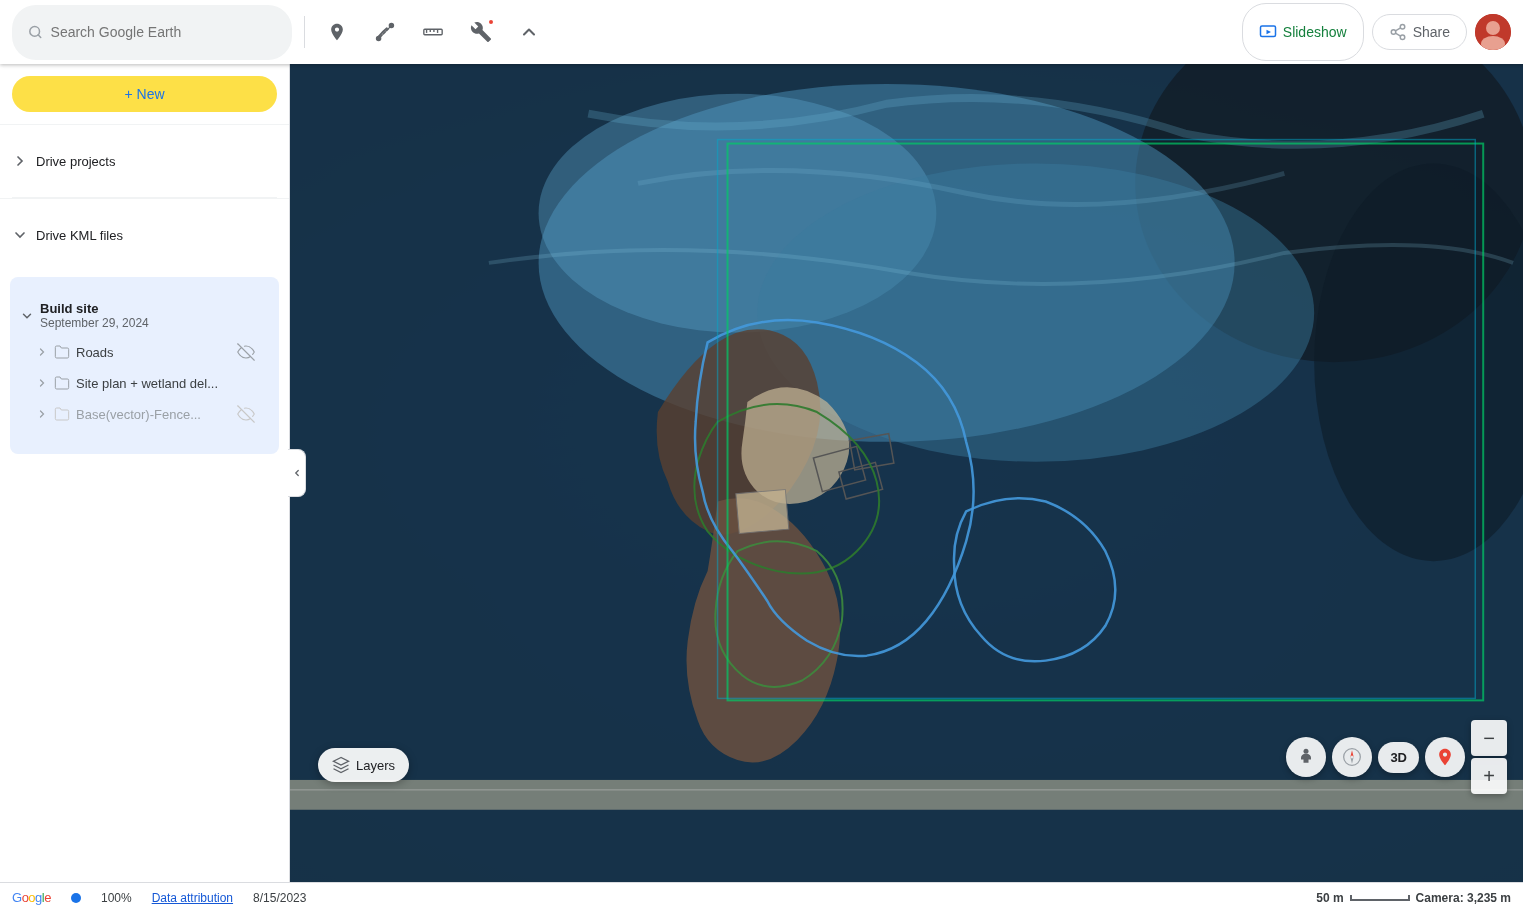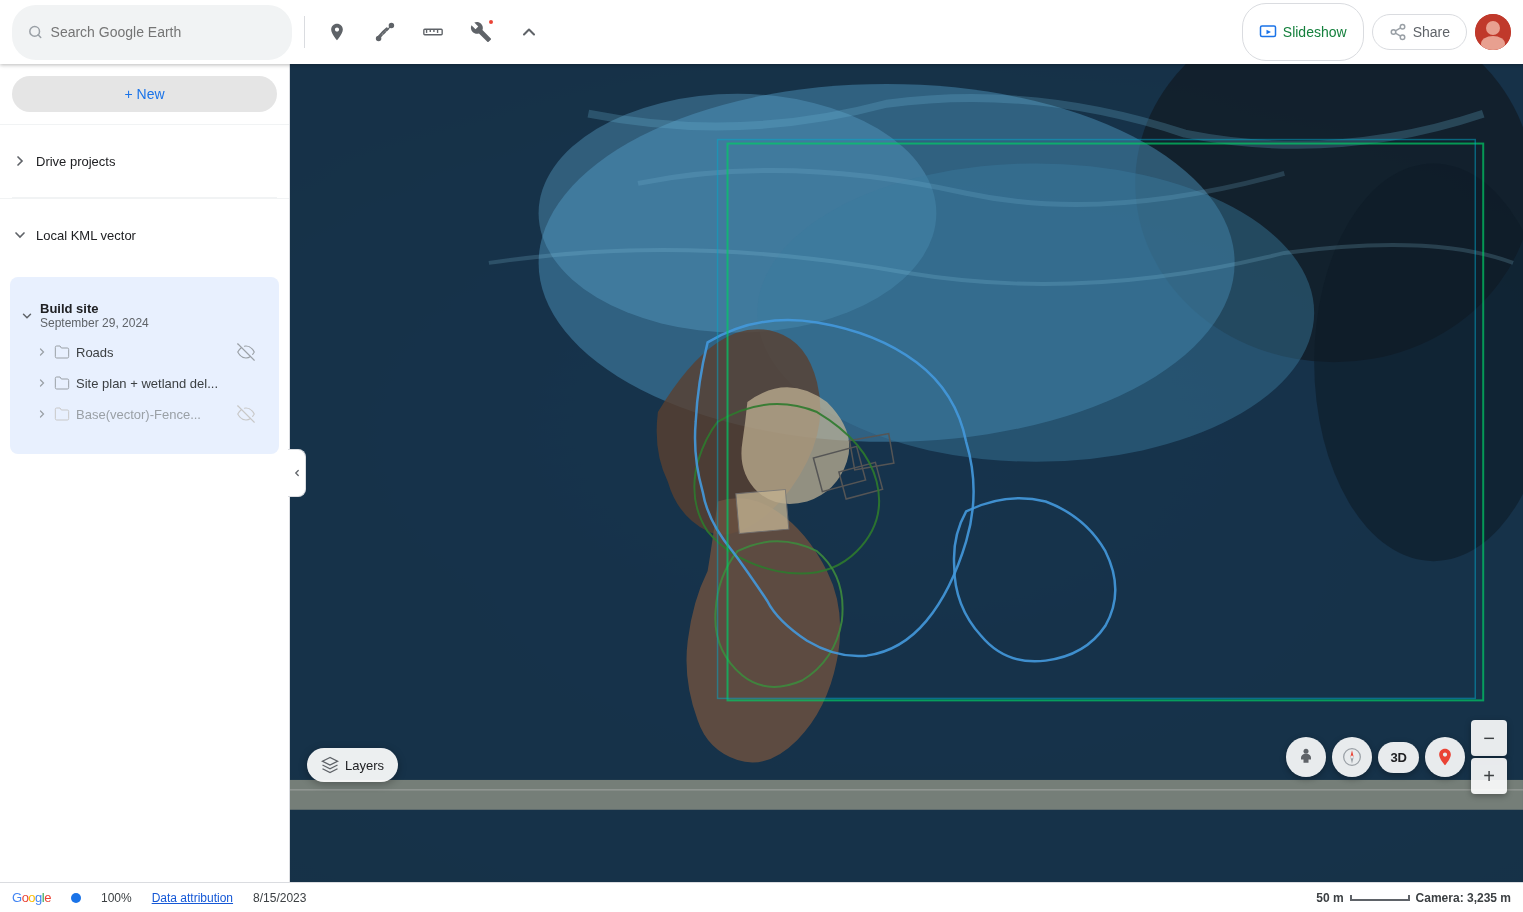--- a/index.html
+++ b/index.html
@@ -109,21 +109,21 @@
       flex-shrink: 0;
       display: flex;
       flex-direction: column;
       border-right: 1px solid #dadce0;
       overflow-y: auto;
       z-index: 5;
     }
     .new-btn {
       margin: 12px;
       padding: 10px;
-      background: #e5e5e5;
+      background: #fde047;
       border: none;
       border-radius: 24px;
       font-size: 14px;
       color: #1a73e8;
       cursor: pointer;
       display: flex; align-items: center; justify-content: center; gap: 6px;
       font-weight: 500;
     }
     .section-header {
       display: flex;
@@ -209,21 +209,21 @@
       background:
         radial-gradient(ellipse 60% 40% at 45% 30%, #1a4a6e 0%, #0d2d47 100%),
         radial-gradient(ellipse 80% 60% at 50% 60%, #1e5080 0%, #0a2035 100%);
       background-blend-mode: multiply;
     }
 
     
     .layers-btn {
       position: absolute;
       bottom: 100px;
-      left: 17px;
+      left: 28px;
       background: rgba(255,255,255,0.92);
       border: none;
       border-radius: 20px;
       padding: 8px 14px;
       display: flex; align-items: center; gap: 6px;
       font-size: 13px;
       cursor: pointer;
       box-shadow: 0 2px 8px rgba(0,0,0,0.3);
       color: #202124;
     }
@@ -434,21 +434,21 @@
         </svg>
       <span class="section-title">Drive projects</span>
     </div>
 
     <div style="height:1px; background:#f1f3f4; margin: 0 12px;"></div>
 
     <div class="section-header">
       <svg width="16" height="16" viewBox="0 0 24 24" fill="none" stroke="#5f6368" stroke-width="2.5" stroke-linecap="round">
           <polyline points="6 9 12 15 18 9"></polyline>
         </svg>
-      <span class="section-title">Local KML vector</span>
+      <span class="section-title">Drive KML files</span>
     </div>
 
     <div class="kml-item">
       <div class="kml-item-header">
         <svg width="14" height="14" viewBox="0 0 24 24" fill="none" stroke="#5f6368" stroke-width="2.5" stroke-linecap="round" style="cursor:pointer;">
             <polyline points="6 9 12 15 18 9"></polyline>
           </svg>
         <div>
           <div class="kml-item-title">Build site</div>
           <div class="kml-item-date">September 29, 2024</div>

